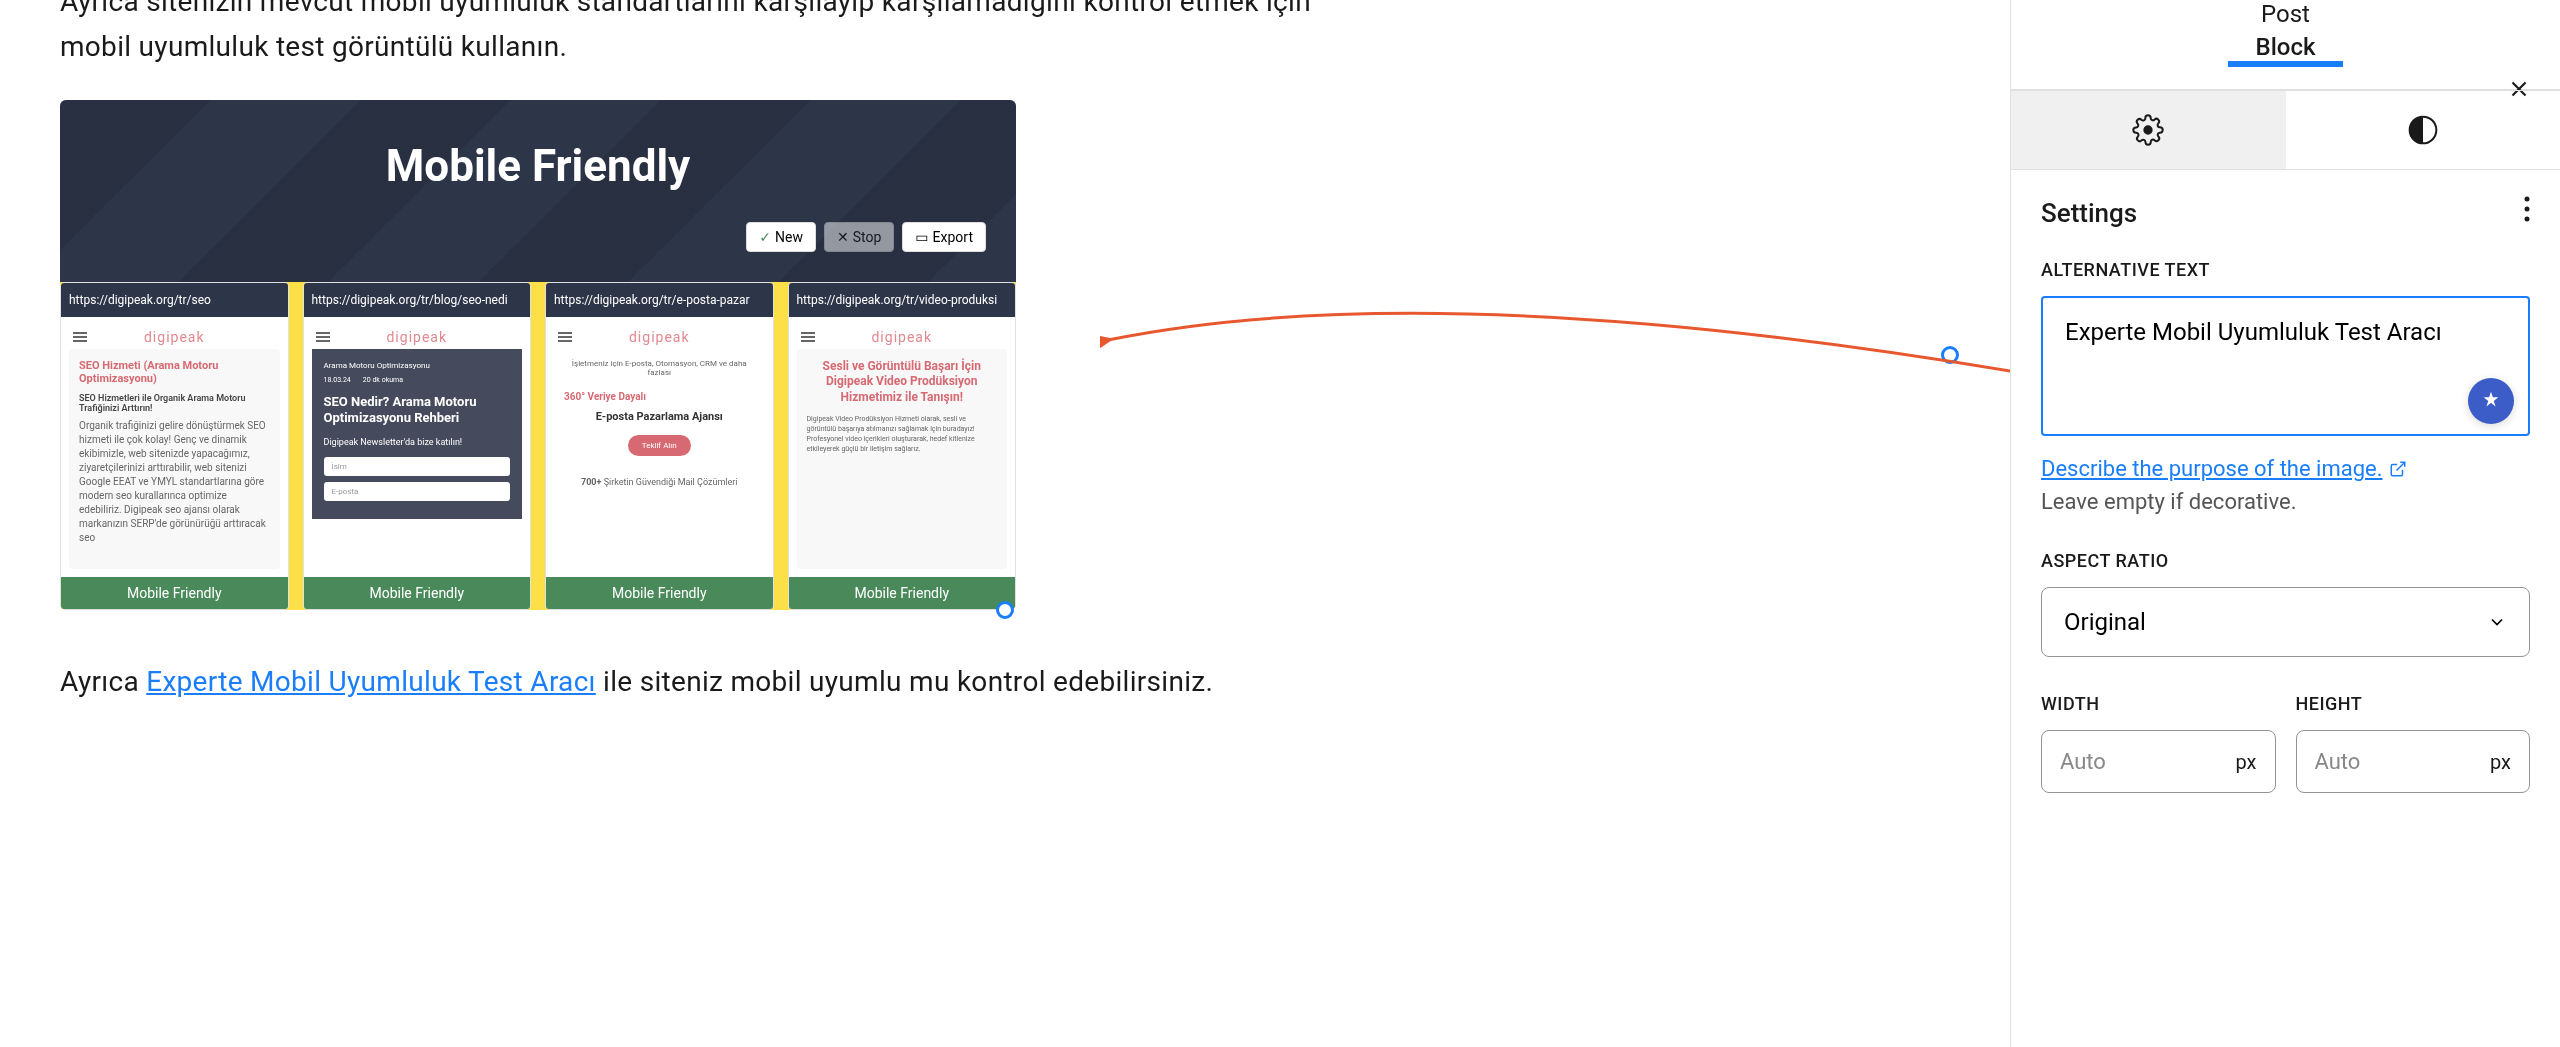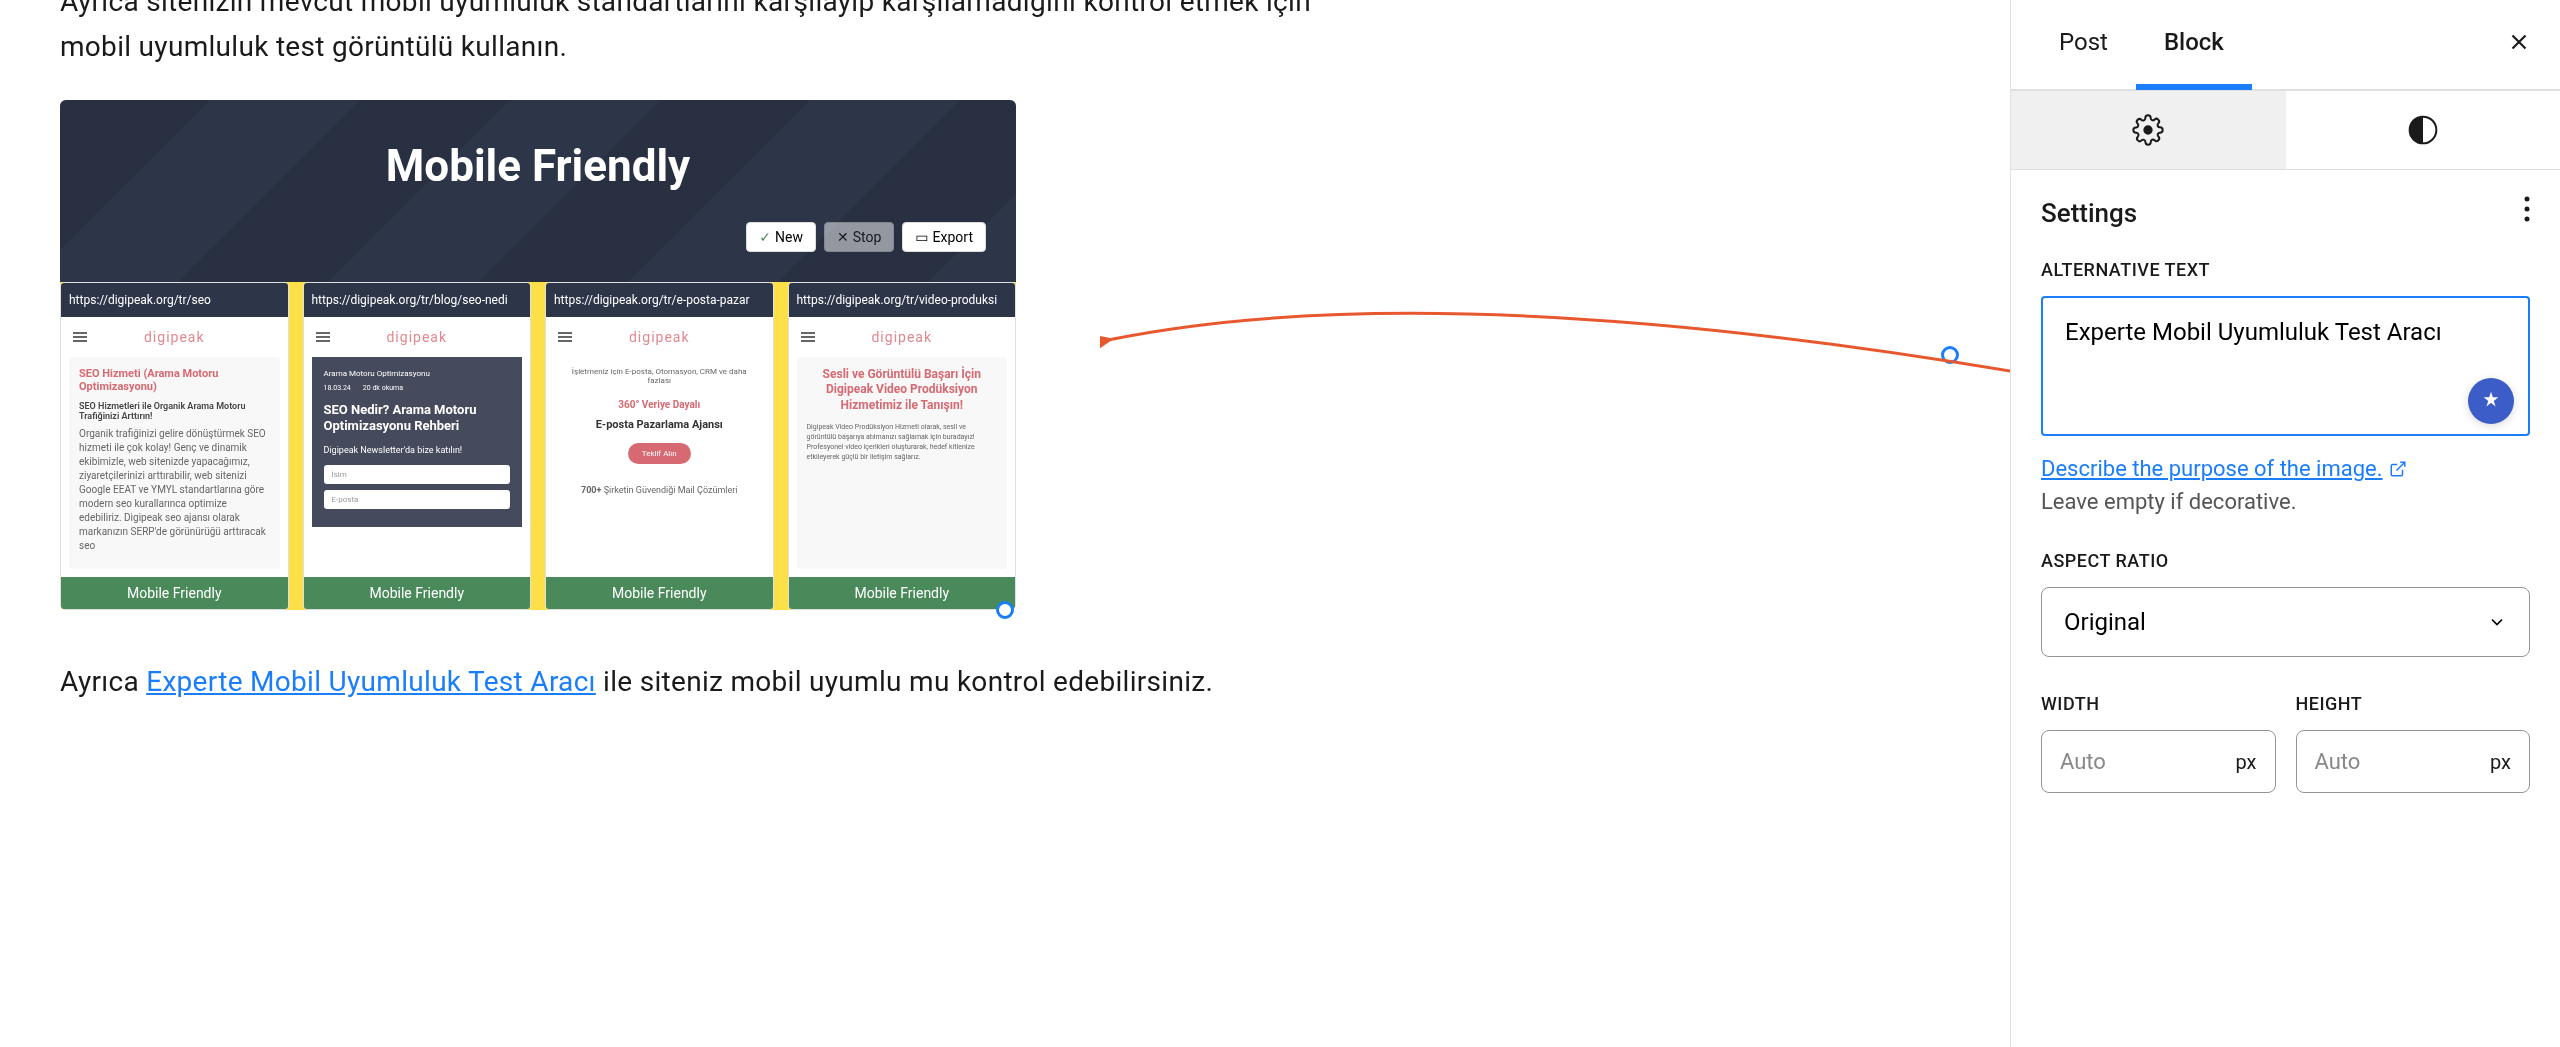--- a/index.html
+++ b/index.html
@@ -117,21 +117,20 @@
       min-height: 260px;
       display: flex;
       flex-direction: column;
       font-size: 9px;
     }
     .mf-preview-header {
       display: flex;
       align-items: center;
       justify-content: space-between;
       padding: 4px;
-      margin-bottom: 8px;
       gap: 20px;
     }
     .hamburger {
       width: 14px;
       height: 10px;
       display: flex;
       flex-direction: column;
       justify-content: space-between;
     }
     .hamburger span {
@@ -201,21 +200,20 @@
       font-size: 8px;
       margin-bottom: 6px;
     }
     .mf-card3-intro {
       text-align: center;
       color: #666;
       font-size: 8px;
       margin-bottom: 14px;
     }
     .mf-card3-tag {
-      text-align: center;
       color: #d66972;
       font-weight: 700;
       font-size: 10px;
       margin-bottom: 8px;
     }
     .mf-card3-title {
       text-align: center;
       color: #333;
       font-weight: 700;
       font-size: 11px;
@@ -289,20 +287,21 @@
       display: flex;
       flex-direction: column;
       background: #fff;
     }
     .sidebar-tabs {
       display: flex;
       align-items: center;
       border-bottom: 1px solid #e0e0e0;
       padding: 0 20px;
       height: 90px;
+      flex-direction: column;
     }
     .tab {
       padding: 0 28px;
       height: 100%;
       display: flex;
       align-items: center;
       font-size: 24px;
       color: #1a1a1a;
       font-weight: 400;
       cursor: pointer;

